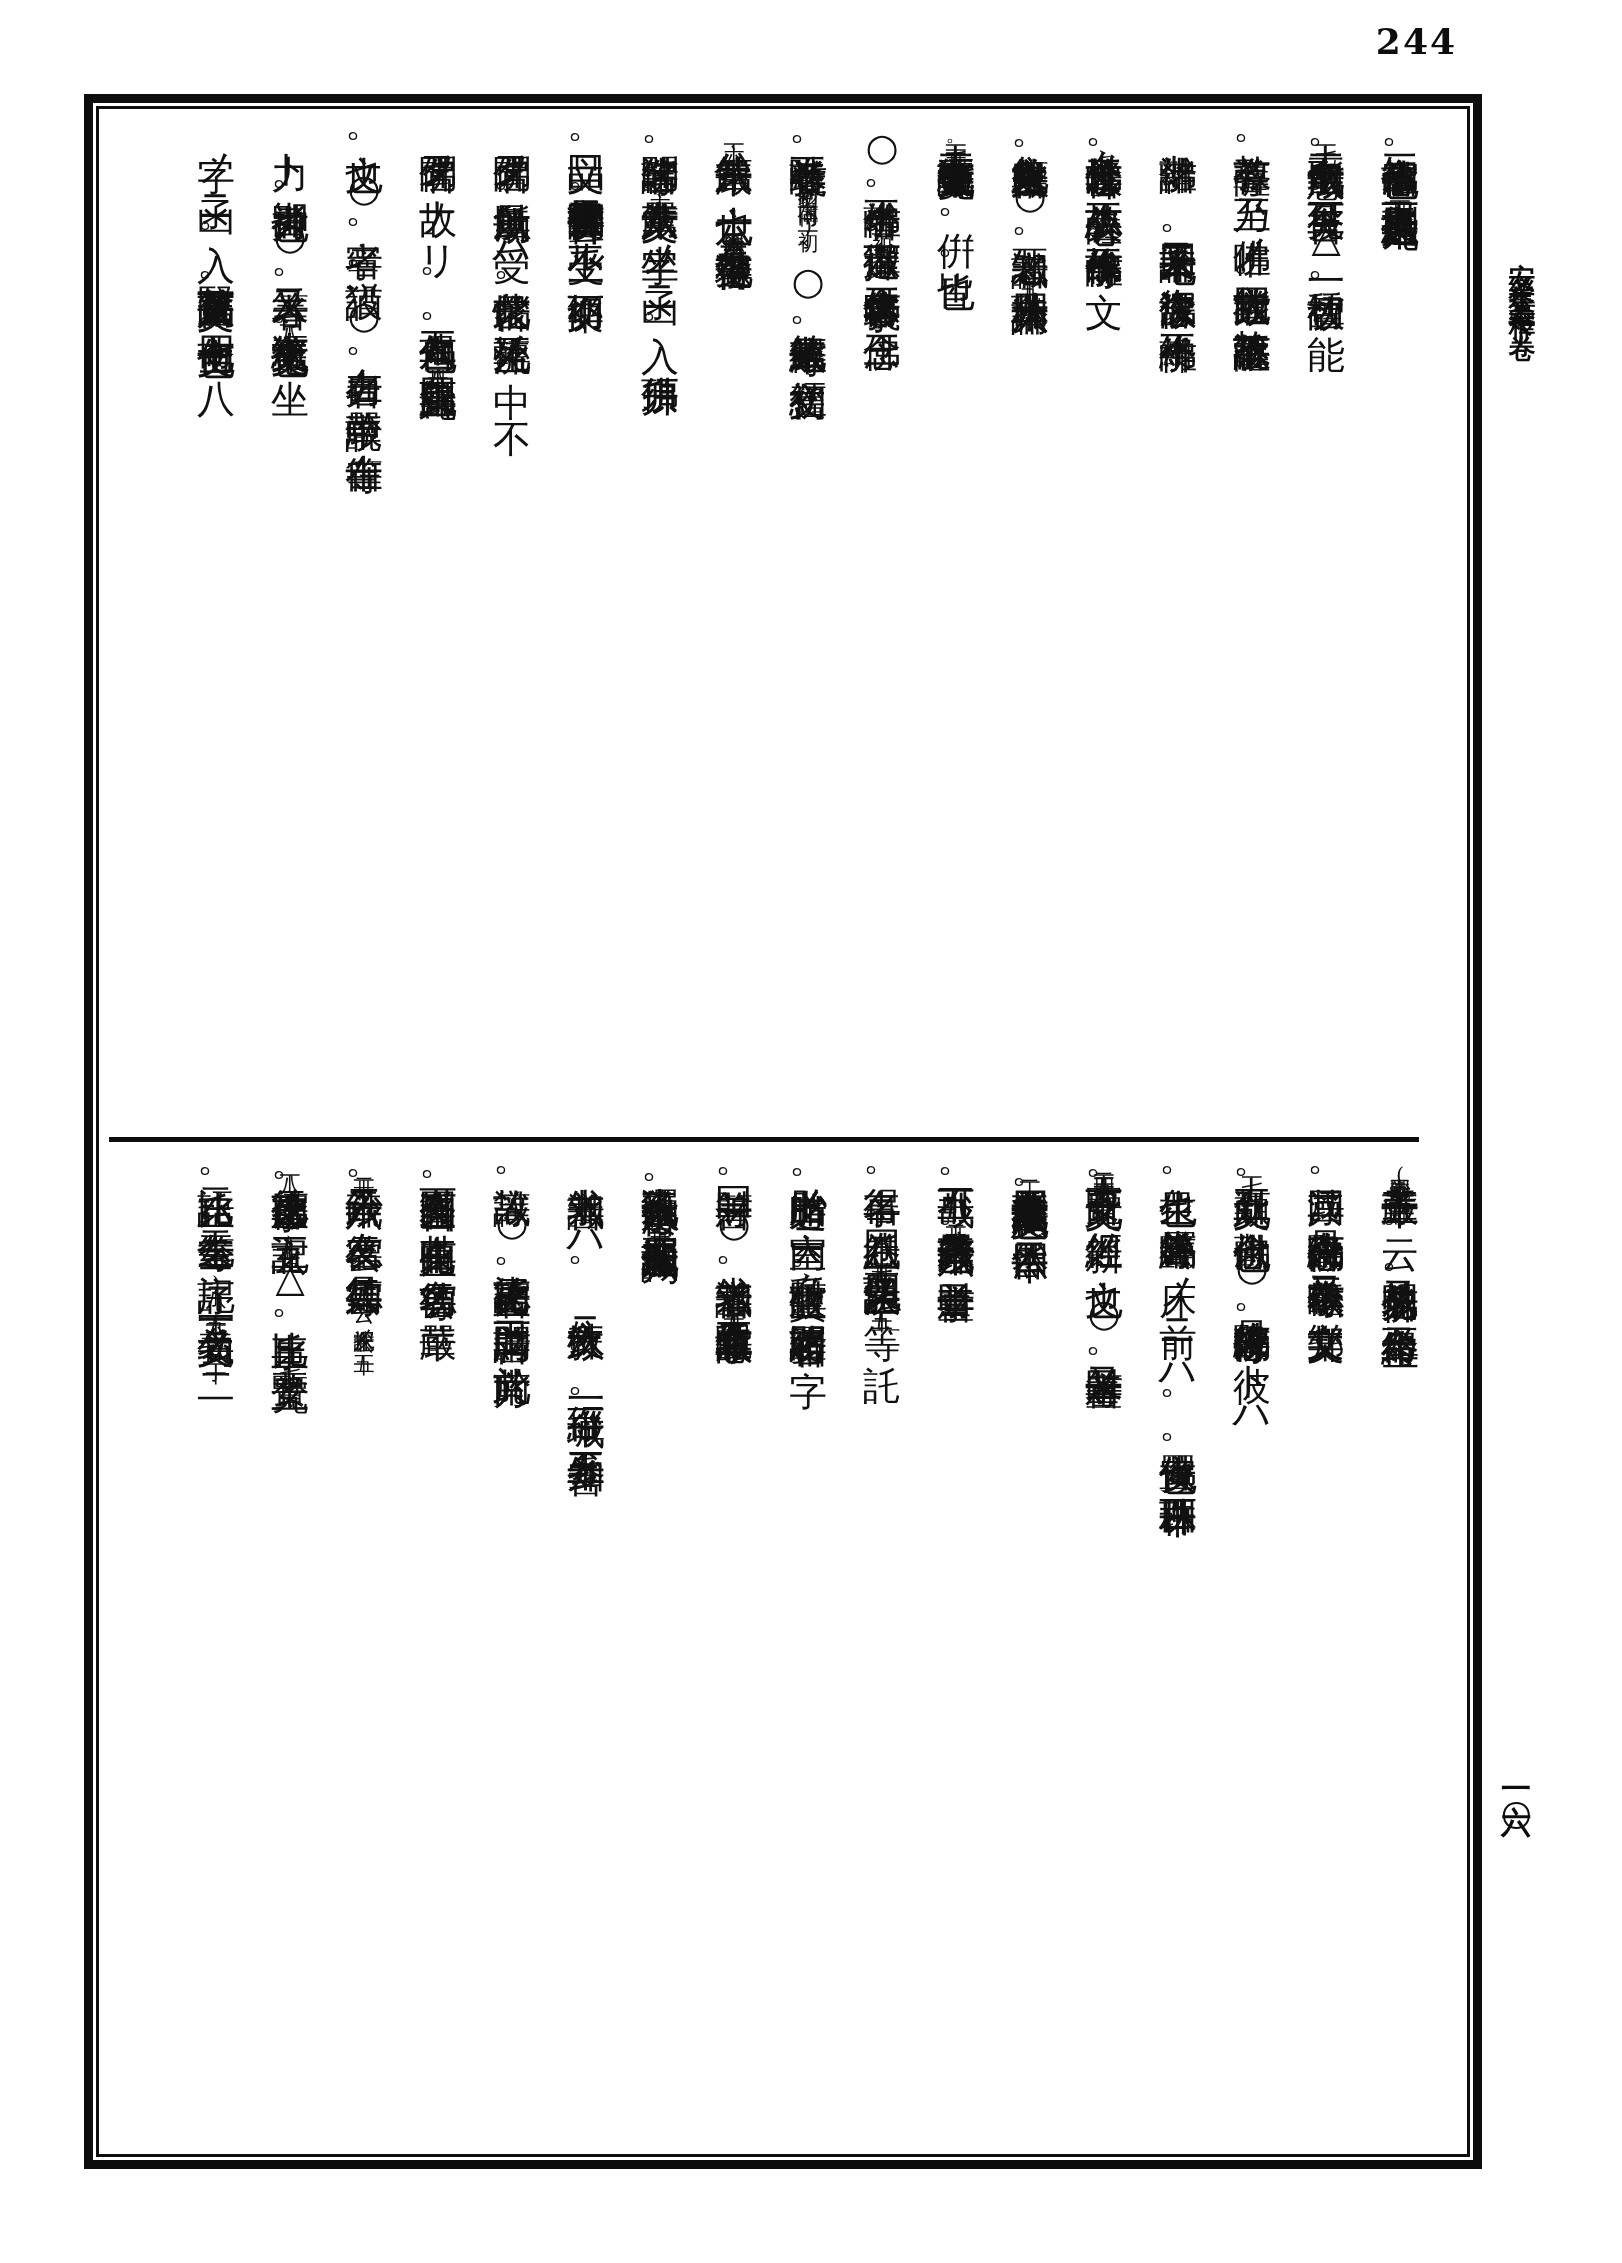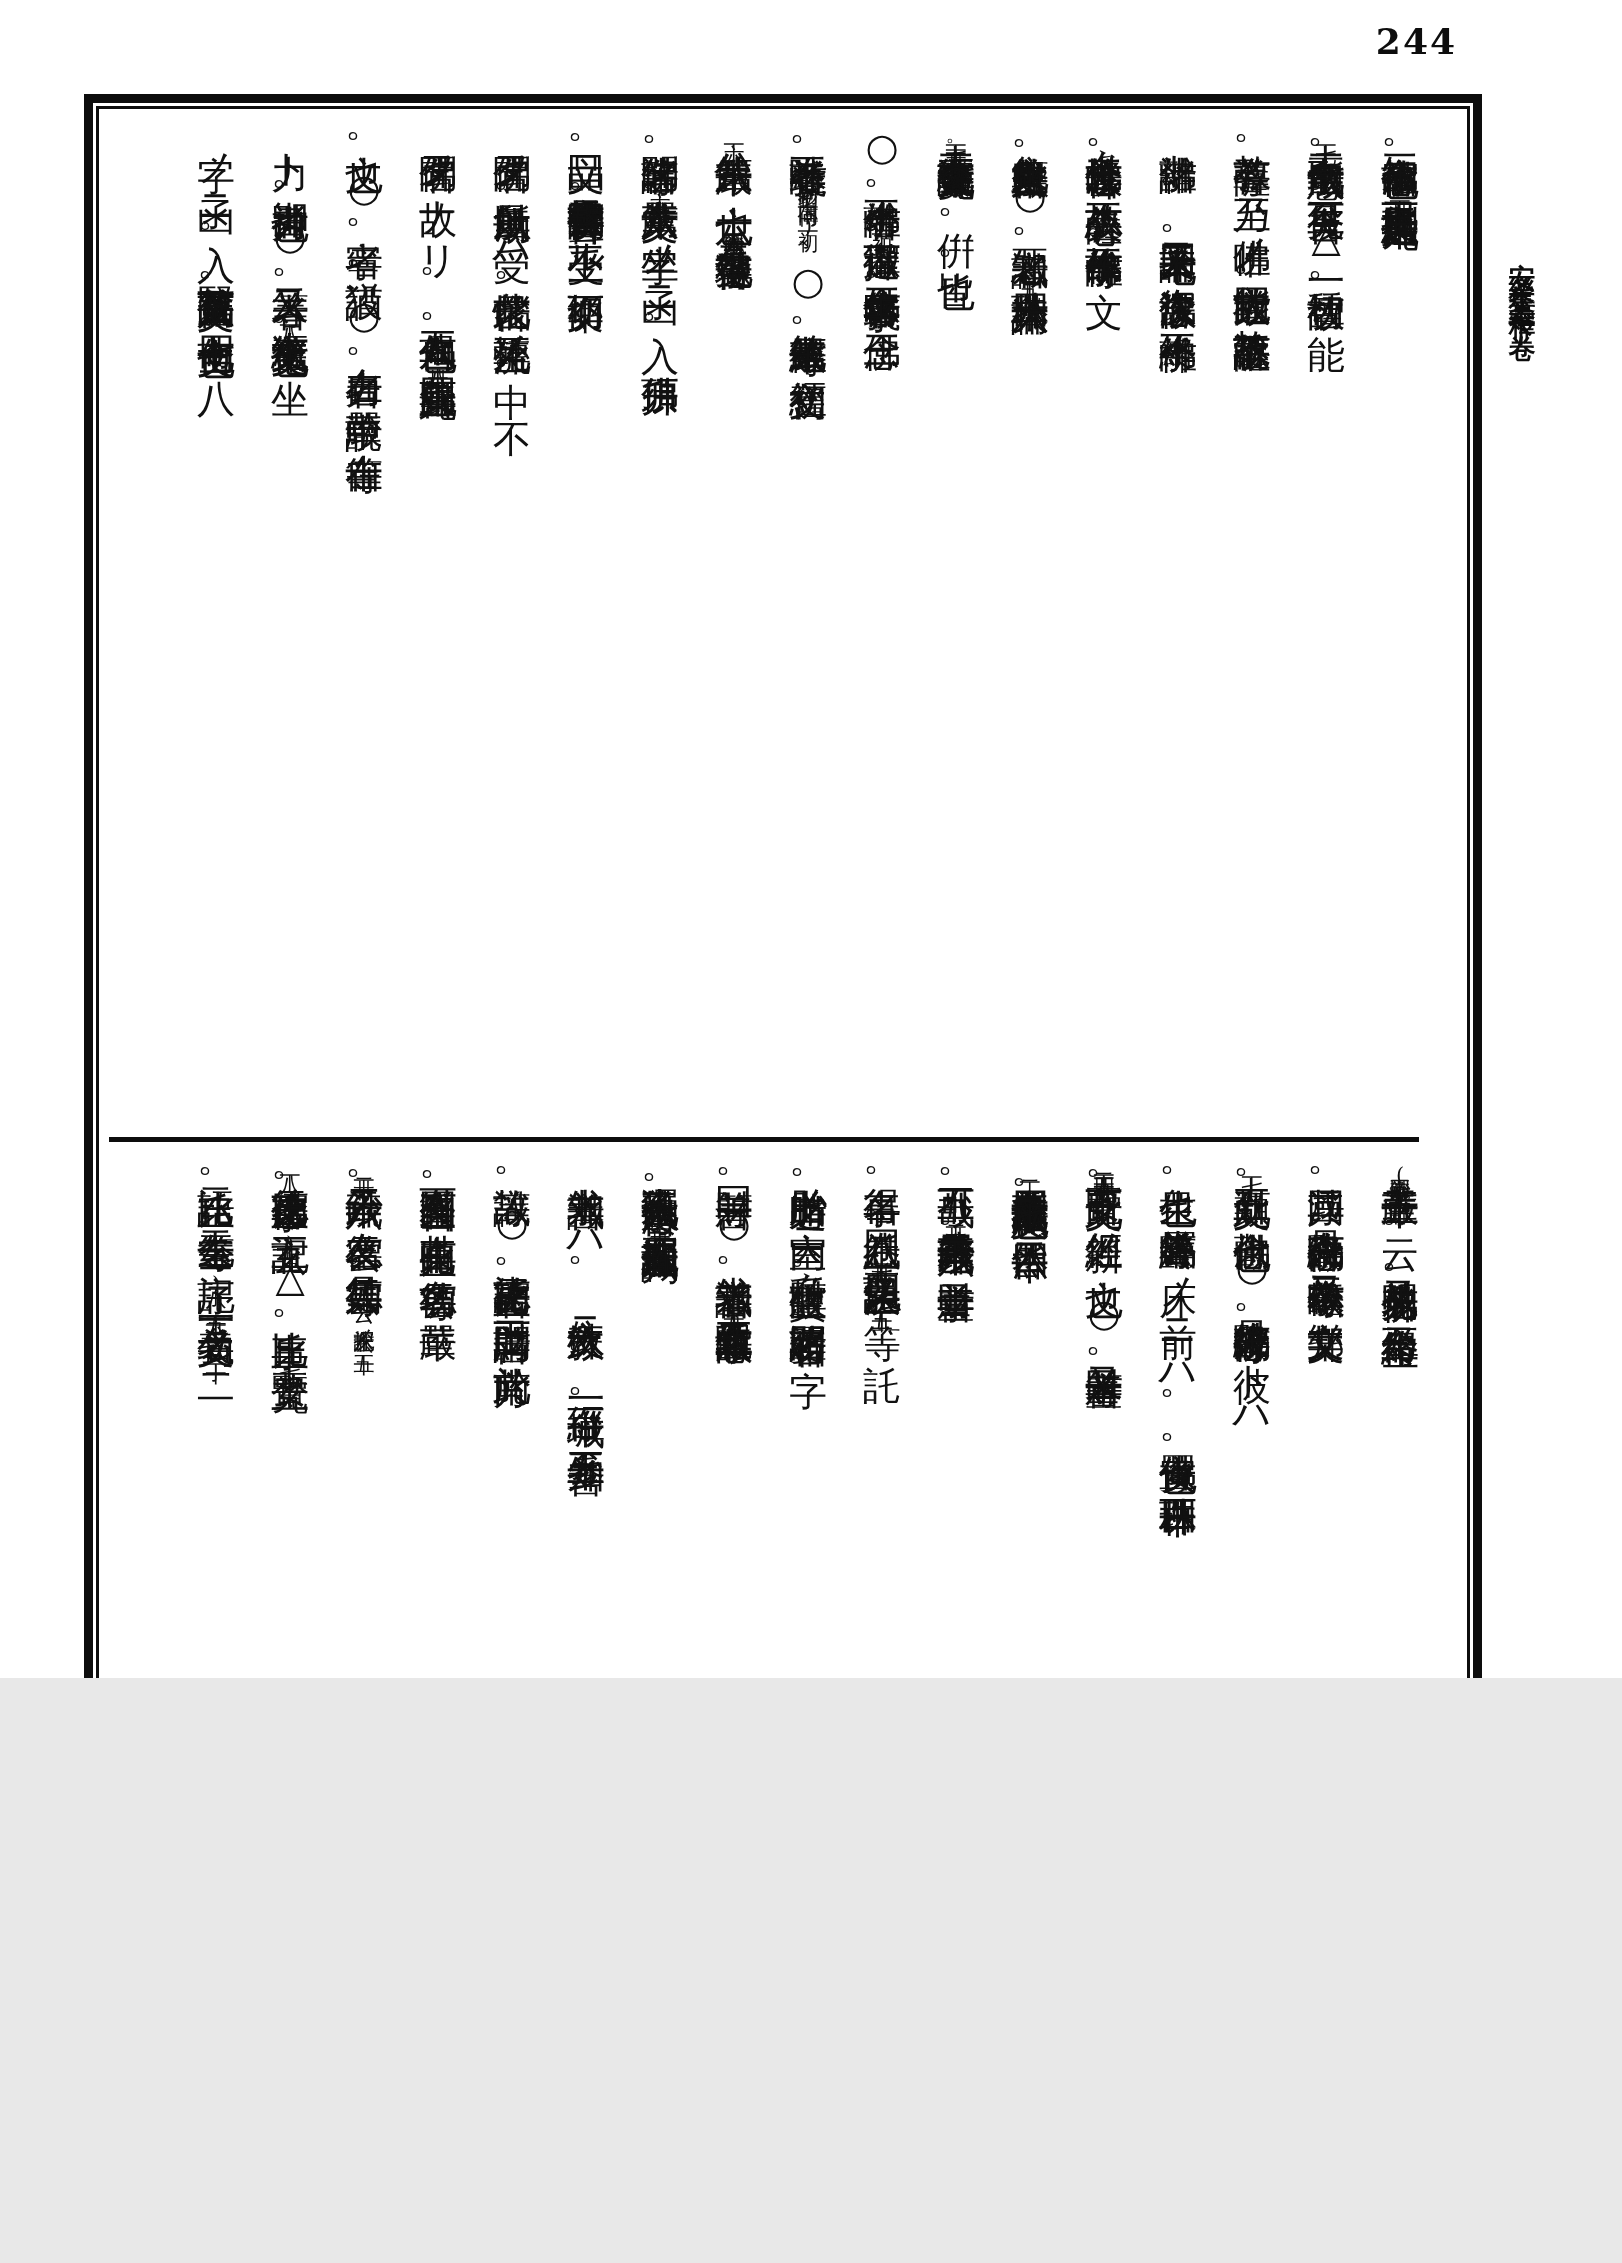--- a/index.html
+++ b/index.html
@@ -1,17 +1,17 @@
 <!DOCTYPE html>
 <html><head>
 <meta charset="utf-8">
 <style>
   html,body{margin:0;padding:0;background:#e8e8e8;}
   .page{
-    position:relative;width:1623px;height:1678px;background:#ffffff;
+    position:relative;width:1623px;height:2263px;background:#ffffff;
     font-family:"DejaVu Serif", serif;color:#111;overflow:hidden;
   }
   .page-number{
     position:absolute;top:20px;right:166px;font-size:36px;font-weight:bold;
     letter-spacing:2px;color:#0d0d0d;
   }
   .frame{
     position:absolute;left:84px;top:94px;width:1398px;height:2075px;
     border:9px solid #0d0d0d;box-sizing:border-box;background:#fff;
   }

